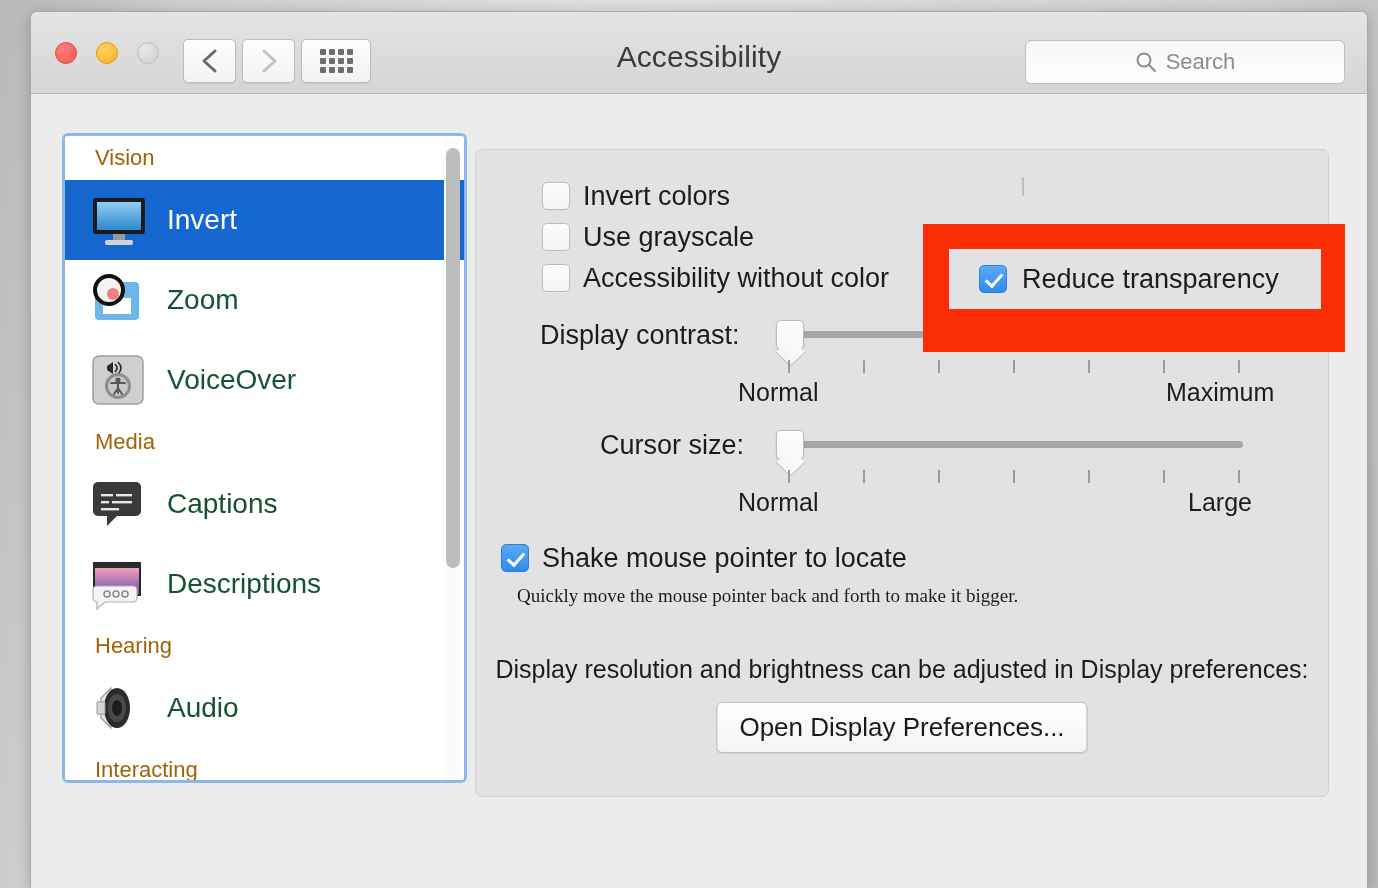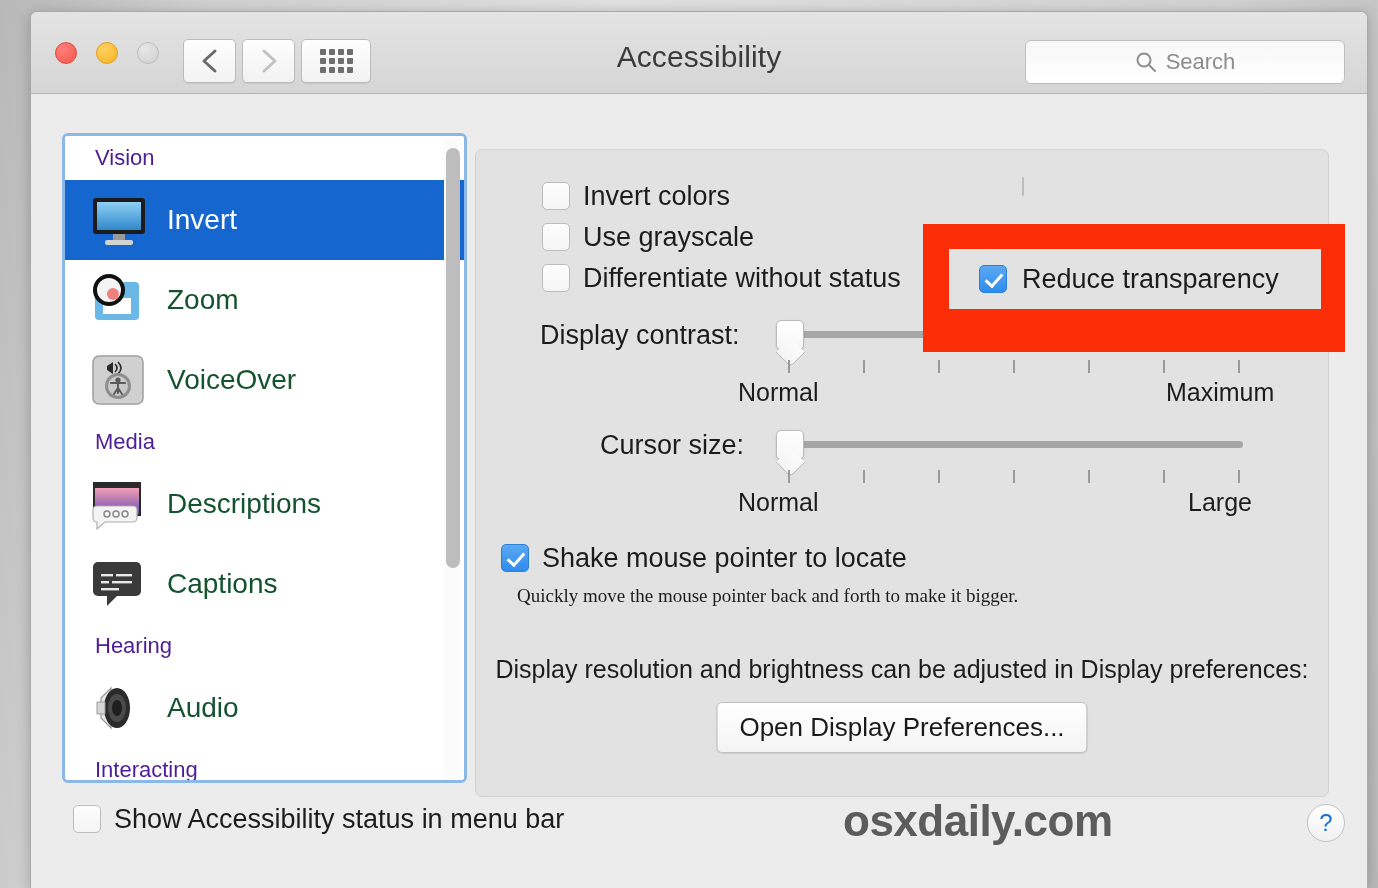--- a/index.html
+++ b/index.html
@@ -116,21 +116,21 @@
     overflow: hidden;
   }
   .sidebar-inner {
     position: absolute;
     left: 0; top: 0; right: 0; bottom: 0;
     background: #fff;
     overflow: hidden;
   }
   .sb-group {
     font-size: 22px;
-    color: #4c1d95;
+    color: #a16207;
     padding: 5px 0 5px 30px;
     line-height: 34px;
   }
   .sb-item {
     display: flex;
     align-items: center;
     height: 80px;
     padding-left: 22px;
     box-sizing: border-box;
   }
@@ -425,20 +425,35 @@
               <circle cx="31" cy="38" r="13" fill="#8e8e8e"></circle>
               <circle cx="31" cy="38" r="10" fill="#c9c9c9"></circle>
               <circle cx="31" cy="32" r="2.6" fill="#5a5a5a"></circle>
               <path d="M24 35 h14 M31 35 v10 M31 40 l-4 6 M31 40 l4 6" stroke="#5a5a5a" stroke-width="2" fill="none" stroke-linecap="round"></path>
             </svg>
           </span>
           <span class="sb-label">VoiceOver</span>
         </div>
 
         <div class="sb-group">Media</div>
+
+        <div class="sb-item">
+          <span class="sb-icon">
+            <svg width="64" height="64" viewBox="0 0 64 64">
+              <rect x="6" y="10" width="48" height="34" rx="5" fill="#3a3a3a"></rect>
+              <path d="M20 42 l0 12 l10 -10 z" fill="#3a3a3a"></path>
+              <rect x="14" y="22" width="12" height="2.4" fill="#e8e8e8"></rect>
+              <rect x="29" y="22" width="16" height="2.4" fill="#e8e8e8"></rect>
+              <rect x="14" y="29" width="8" height="2.4" fill="#e8e8e8"></rect>
+              <rect x="25" y="29" width="20" height="2.4" fill="#e8e8e8"></rect>
+              <rect x="14" y="36" width="18" height="2.4" fill="#e8e8e8"></rect>
+            </svg>
+          </span>
+          <span class="sb-label">Captions</span>
+        </div>
 
         <div class="sb-item">
           <span class="sb-icon">
             <svg width="64" height="64" viewBox="0 0 64 64">
               <rect x="6" y="10" width="48" height="34" fill="#2a2a2a"></rect>
               <rect x="8" y="16" width="44" height="26" fill="url(#g2)"></rect>
               <defs>
                   <linearGradient id="g2" x1="0" y1="0" x2="0" y2="1">
                 <stop offset="0" stop-color="#f2a0b8"></stop>
                     <stop offset="1" stop-color="#6f4fb0"></stop>
@@ -446,35 +461,20 @@
                 </defs>
               <path d="M10 34 h36 a4 4 0 0 1 4 4 v8 a4 4 0 0 1 -4 4 h-28 l-8 7 v-7 a4 4 0 0 1 -4 -4 v-8 a4 4 0 0 1 4 -4 z" fill="#f4f4f4" stroke="#b0b0b0" stroke-width="1.2"></path>
               <circle cx="20" cy="42" r="3" fill="none" stroke="#8a8a8a" stroke-width="1.5"></circle>
               <circle cx="29" cy="42" r="3" fill="none" stroke="#8a8a8a" stroke-width="1.5"></circle>
               <circle cx="38" cy="42" r="3" fill="none" stroke="#8a8a8a" stroke-width="1.5"></circle>
             </svg>
           </span>
           <span class="sb-label">Descriptions</span>
         </div>
 
-        <div class="sb-item">
-          <span class="sb-icon">
-            <svg width="64" height="64" viewBox="0 0 64 64">
-              <rect x="6" y="10" width="48" height="34" rx="5" fill="#3a3a3a"></rect>
-              <path d="M20 42 l0 12 l10 -10 z" fill="#3a3a3a"></path>
-              <rect x="14" y="22" width="12" height="2.4" fill="#e8e8e8"></rect>
-              <rect x="29" y="22" width="16" height="2.4" fill="#e8e8e8"></rect>
-              <rect x="14" y="29" width="8" height="2.4" fill="#e8e8e8"></rect>
-              <rect x="25" y="29" width="20" height="2.4" fill="#e8e8e8"></rect>
-              <rect x="14" y="36" width="18" height="2.4" fill="#e8e8e8"></rect>
-            </svg>
-          </span>
-          <span class="sb-label">Captions</span>
-        </div>
-
         <div class="sb-group">Hearing</div>
 
         <div class="sb-item">
           <span class="sb-icon">
             <svg width="64" height="64" viewBox="0 0 64 64">
               <path d="M14 22 L24 12 L24 52 L14 42 Z" fill="#e8e8e8" stroke="#9a9a9a" stroke-width="1.2"></path>
               <ellipse cx="30" cy="32" rx="13" ry="20" fill="#2b2b2b"></ellipse>
               <ellipse cx="30" cy="32" rx="9" ry="14" fill="#4a4a4a"></ellipse>
               <ellipse cx="30" cy="32" rx="5" ry="8" fill="#1e1e1e"></ellipse>
               <path d="M10 26 h8 v12 h-8 z" fill="#d6d6d6" stroke="#9a9a9a" stroke-width="1"></path>
@@ -497,21 +497,21 @@
         <div class="cb-row">
           <span class="cbox off"></span>
           <span class="cb-label">Invert colors</span>
         </div>
         <div class="cb-row">
           <span class="cbox off"></span>
           <span class="cb-label">Use grayscale</span>
         </div>
         <div class="cb-row">
           <span class="cbox off"></span>
-          <span class="cb-label">Differentiate without status</span>
+          <span class="cb-label">Accessibility without color</span>
         </div>
       </div>
 
       <div class="rightcheck-hidden">
         <span class="cbox off"></span>
       </div>
 
       <div class="slider-block" style="left:0; top:170px; width:812px; height:90px;">
         <div class="slider-label" style="left:64px; right:auto;">Display contrast:</div>
         <div class="track" style="left:312px; top:11px; width:455px;"></div>
@@ -558,23 +558,15 @@
       <div class="odpbtn">Open Display Preferences...</div>
     </div>
 
     <div class="redbox">
       <div class="redbox-inner">
         <span class="cbox on" style="position:absolute; left:30px; top:16px;"></span>
         <span class="cb-label">Reduce transparency</span>
       </div>
     </div>
 
-    <div class="bottomrow">
-      <div class="showstatus">
-        <span class="cbox off"></span>
-        <span class="cb-label">Show Accessibility status in menu bar</span>
-      </div>
-      <div class="watermark">osxdaily.com</div>
-      <div class="helpbtn">?</div>
-    </div>
 
   </div>
 </div>
 
 </body></html>

